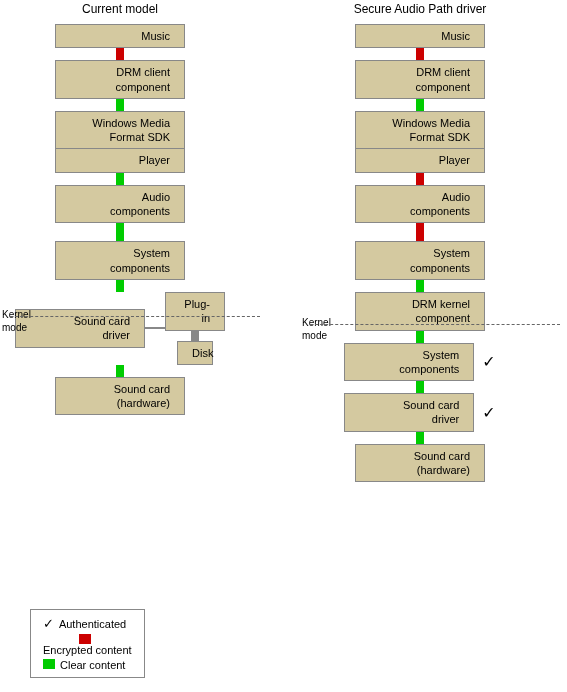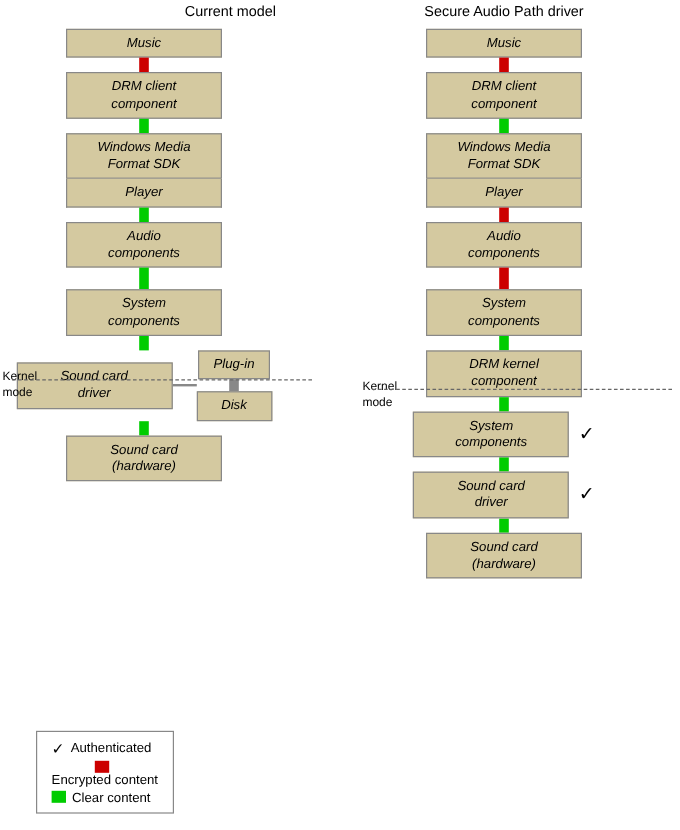--- a/index.html
+++ b/index.html
@@ -17,24 +17,23 @@
       display: flex;
       width: 567px;
       height: 692px;
       position: relative;
     }
 
     
     .box {
       background: #d4c9a0;
       border: 1px solid #888;
-      text-align: center;
-      padding: 4px 2px;
+      text-align: right;
+      padding: 4px 14px;
       line-height: 1.3;
-      font-style: italic;
     }
 
     
     .left-col {
       position: absolute;
       left: 10px;
       top: 0;
       width: 220px;
     }
 
@@ -46,21 +45,21 @@
       width: 220px;
     }
   </style>
 </head>
 <body>
 
 <div class="diagram-container">
 
   <div class="left-col">
 
-    <div style="text-align:right; font-size:12px; margin-bottom:8px; margin-top:2px;">Current model</div>
+    <div style="text-align:center; font-size:12px; margin-bottom:8px; margin-top:2px;">Current model</div>
 
     <div style="display:flex;justify-content:center;">
       <div class="box" style="width:130px;">Music</div>
     </div>
 
     <div style="display:flex;justify-content:center;">
       <div style="width:8px;height:12px;background:#cc0000;"></div>
     </div>
 
     <div style="display:flex;justify-content:center;">
@@ -99,21 +98,21 @@
       <div style="width:8px;height:12px;background:#00cc00;"></div>
     </div>
 
     <div style="display:flex;justify-content:center;align-items:center;position:relative;">
       <div class="box" style="width:130px;">Sound card<br>driver</div>
 
       <div style="width:20px;height:2px;background:#888;"></div>
       <div style="display:flex;flex-direction:column;align-items:center;">
         <div class="box" style="width:60px;">Plug-in</div>
         <div style="width:8px;height:10px;background:#888;"></div>
-        <div class="box" style="width:63px;">Disk</div>
+        <div class="box" style="width:36px;">Disk</div>
       </div>
     </div>
 
     <div style="display:flex;justify-content:center;">
       <div style="width:8px;height:12px;background:#00cc00;"></div>
     </div>
 
     <div style="display:flex;justify-content:center;">
       <div class="box" style="width:130px;">Sound card<br>(hardware)</div>
     </div>

